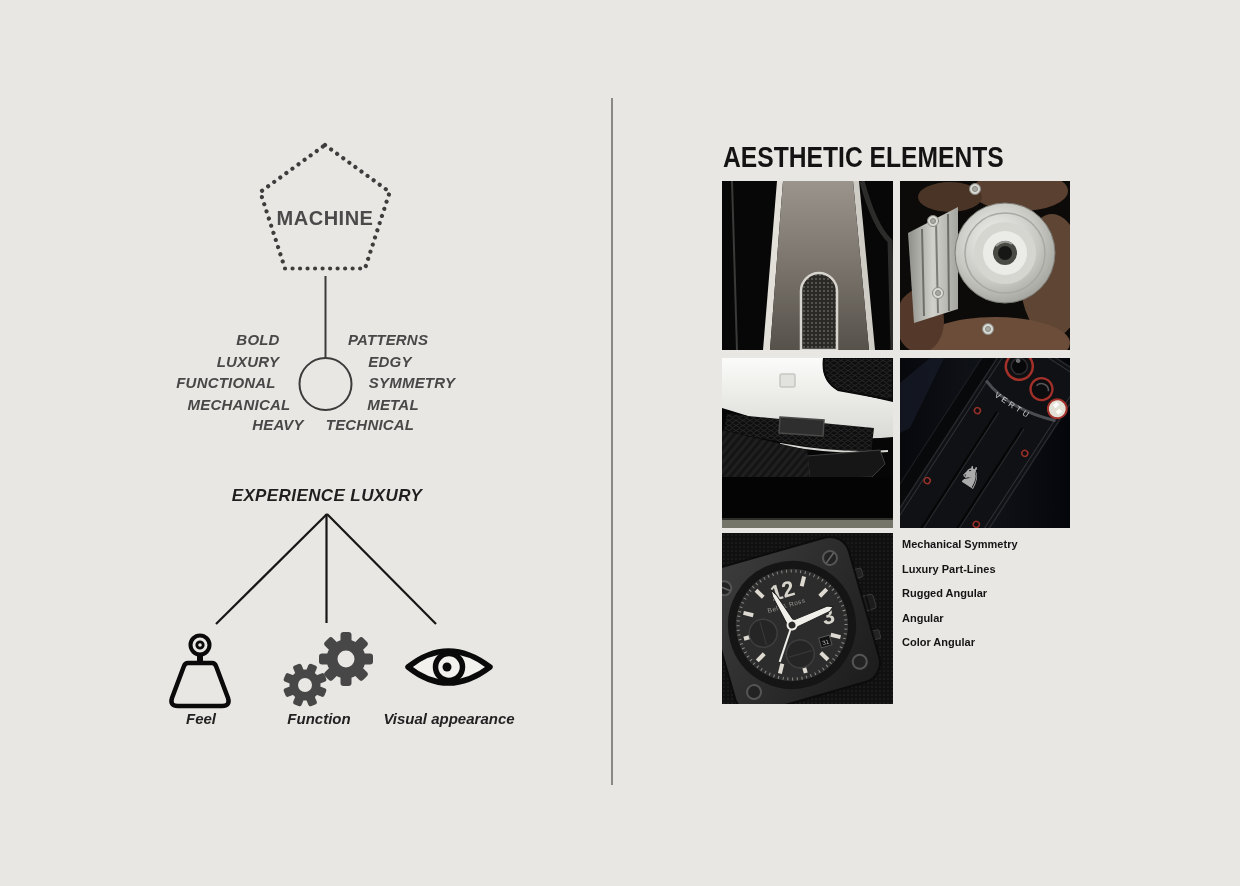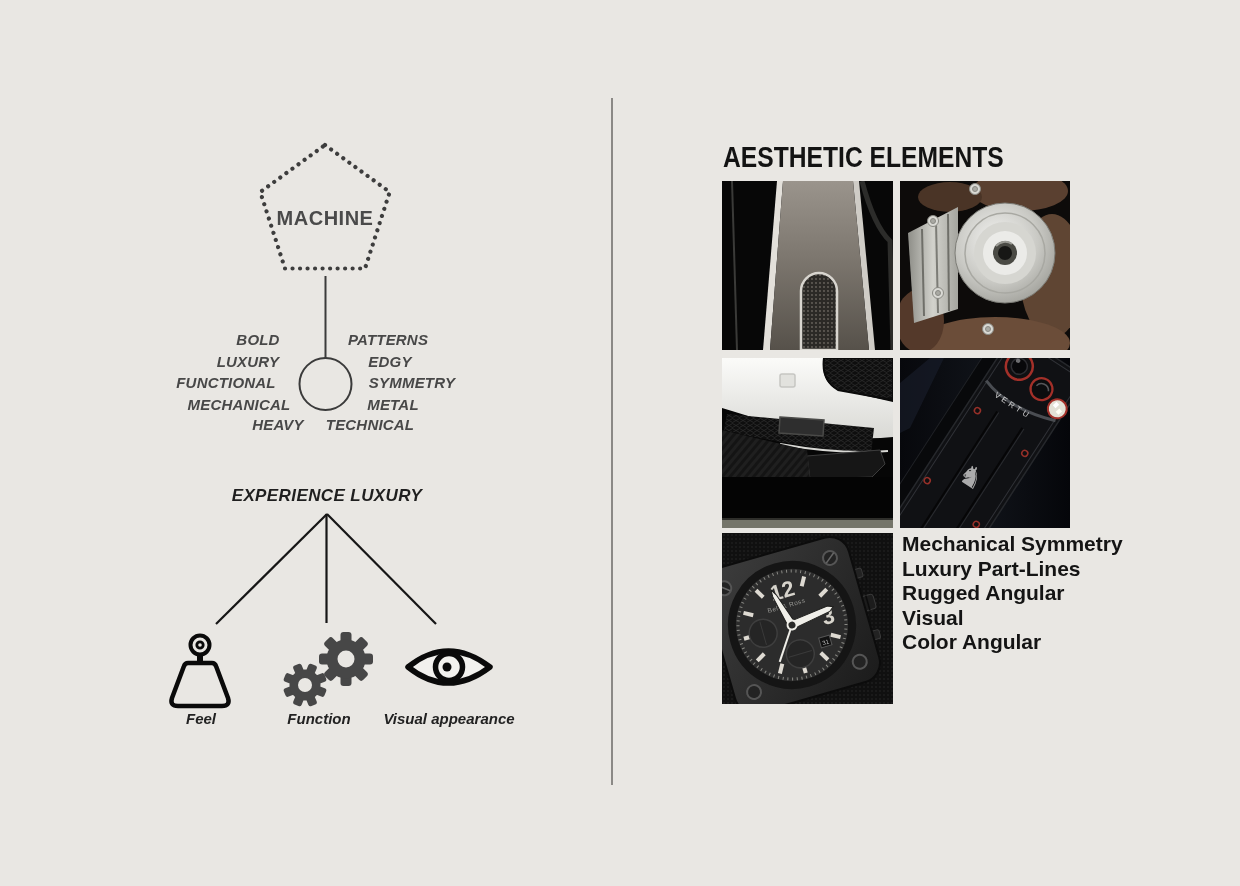--- a/index.html
+++ b/index.html
@@ -17,21 +17,21 @@
     transform:scaleX(0.85);transform-origin:left center;white-space:nowrap;
   }
   .cell{position:absolute;overflow:hidden;background:#111;}
   .c1{left:722px;top:181px;width:171px;height:169px;}
   .c2{left:900px;top:181px;width:170px;height:169px;}
   .c3{left:722px;top:358px;width:171px;height:170px;}
   .c4{left:900px;top:358px;width:170px;height:170px;}
   .c5{left:722px;top:533px;width:171px;height:171px;}
   .attr-list{
     position:absolute;left:902px;top:532px;width:170px;
-    font-size:21px;font-weight:bold;color:#141414;line-height:24.6px;
+    font-size:11px;font-weight:bold;color:#141414;line-height:24.6px;
     white-space:nowrap;
   }
   .kw{font-style:italic;font-weight:bold;font-size:15px;fill:#484848;letter-spacing:0.2px;}
   .lbl{font-style:italic;font-weight:bold;font-size:15px;fill:#222222;}
 </style>
 </head>
 <body>
 
 <div class="stage">
 
@@ -304,17 +304,17 @@
         <polygon points="70,88 110,89 115,92 110,95 70,96" fill="#f0efe9" stroke="#1d1d1b" stroke-width="1" transform="rotate(-8 70 92)"></polygon>
         <circle cx="70" cy="92" r="4.5" fill="#2a2a28" stroke="#efeee8" stroke-width="2"></circle>
       </g>
     </svg>
   </div>
 
   <div class="attr-list">
     <div>Mechanical Symmetry</div>
     <div>Luxury Part-Lines</div>
     <div>Rugged Angular</div>
-    <div>Visual</div>
+    <div>Angular</div>
     <div>Color Angular</div>
   </div>
 
 </div>
 
 </body></html>

